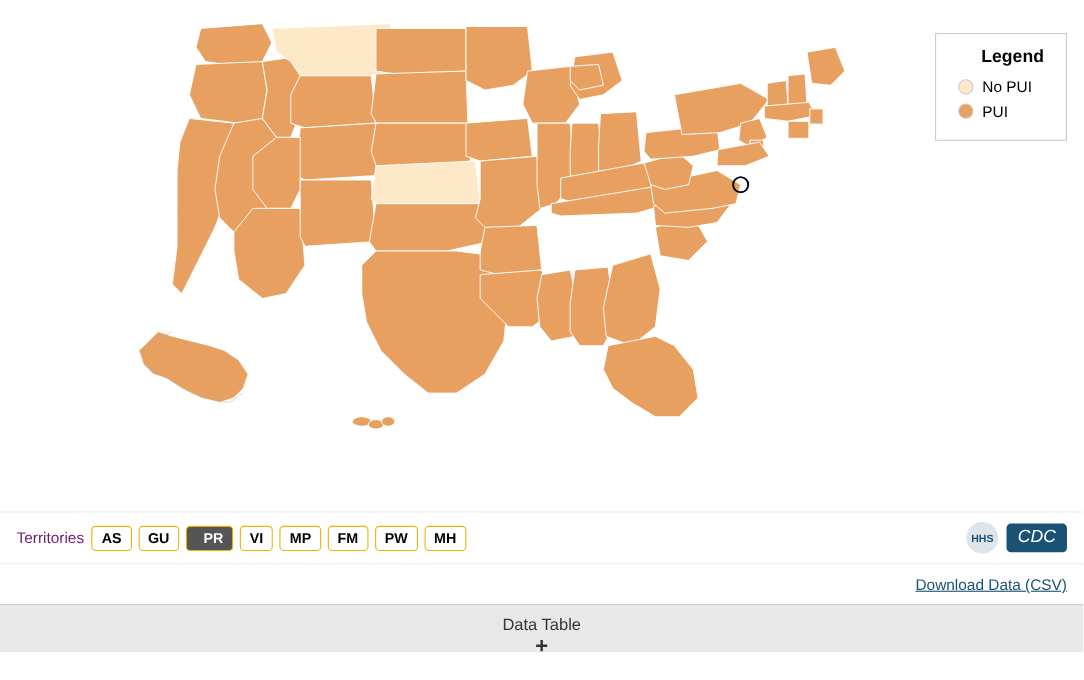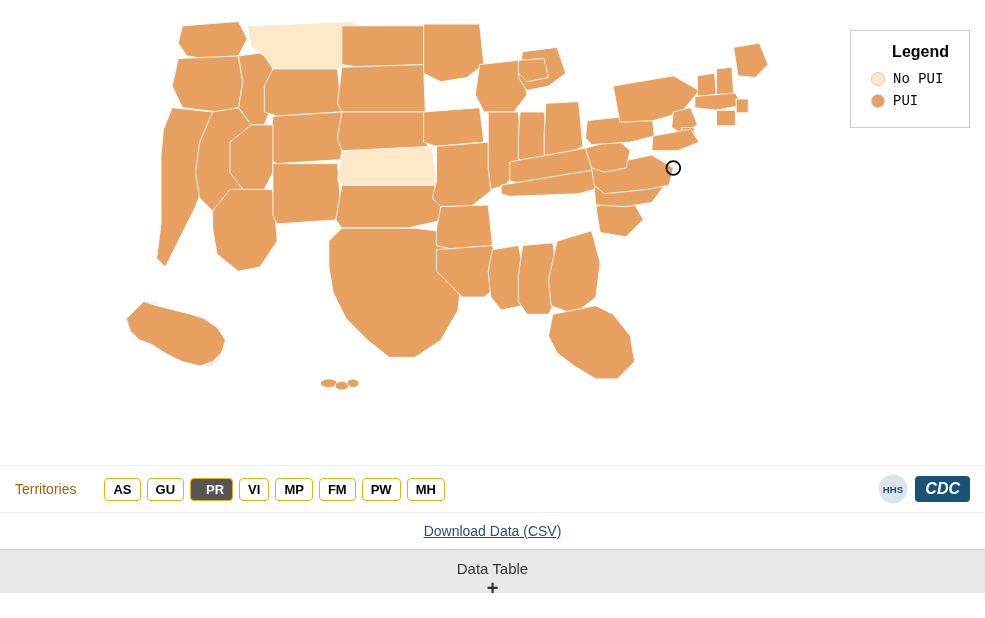--- a/index.html
+++ b/index.html
@@ -39,21 +39,20 @@
       font-weight: bold;
       margin-bottom: 10px;
       text-align: right;
     }
 
     .legend-item {
       display: flex;
       align-items: center;
       margin-bottom: 6px;
       font-size: 14px;
-      font-family: Liberation Mono, monospace;
     }
 
     .legend-circle {
       width: 14px;
       height: 14px;
       border-radius: 50%;
       margin-right: 8px;
       border: 1px solid #ccc;
     }
 
@@ -64,22 +63,22 @@
       display: flex;
       align-items: center;
       padding: 8px 15px;
       height: 48px;
       border-top: 1px solid #eee;
       border-bottom: 1px solid #eee;
     }
 
     #territories-label {
       font-size: 14px;
-      margin-right: 28px;
-      color: #a16207;
+      margin-right: 7px;
+      color: #701a75;
     }
 
     .territory-badge {
       border: 1px solid #eab308;
       border-radius: 4px;
       padding: 3px 8px;
       font-size: 13px;
       font-weight: bold;
       margin-right: 6px;
       cursor: pointer;
@@ -99,21 +98,21 @@
       gap: 6px;
     }
 
     .hhs-icon {
       width: 32px;
       height: 32px;
     }
 
     #download-bar {
       display: flex;
-      justify-content: center;
+      justify-content: flex-end;
       padding: 6px 15px;
       height: 36px;
       align-items: center;
     }
 
     #download-link {
       color: #1a5276;
       text-decoration: underline;
       font-size: 14px;
       cursor: pointer;
@@ -394,21 +393,21 @@
     <button class="territory-badge">PW</button>
     <button class="territory-badge">MH</button>
 
     <div id="cdc-logo">
 
       <svg class="hhs-icon" viewBox="0 0 40 40">
         <circle cx="20" cy="20" r="18" fill="#1a5276" opacity="0.15"></circle>
         <text x="20" y="25" text-anchor="middle" font-size="12" fill="#1a5276" font-weight="bold">HHS</text>
       </svg>
 
-      <div style="background:#1a5276; color:#fff; font-size:16px; font-weight:bold; padding:4px 10px; border-radius:4px; font-style:italic;">CDC</div>
+      <div style="background:#1a5276; color:#fff; font-size:16px; font-weight:normal; padding:4px 10px; border-radius:4px; font-style:italic;">CDC</div>
     </div>
   </div>
 
   <div id="download-bar">
     <a id="download-link" href="#">Download Data (CSV)</a>
   </div>
 
   <div id="data-table-bar">
     <span id="data-table-label">Data Table</span>
     <span id="expand-icon">+</span>

